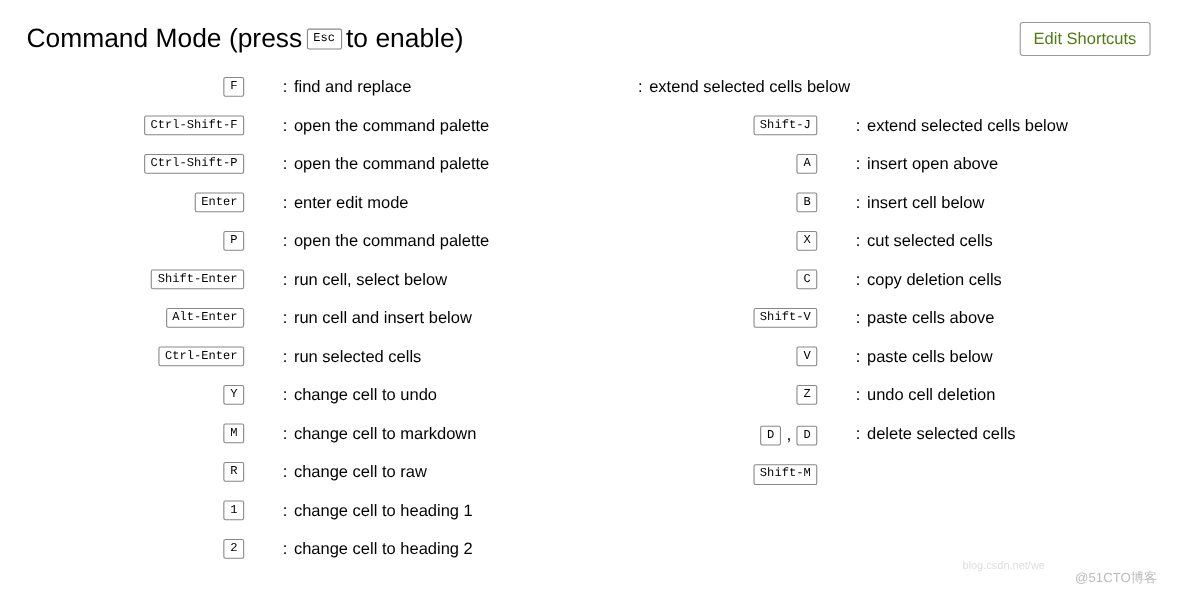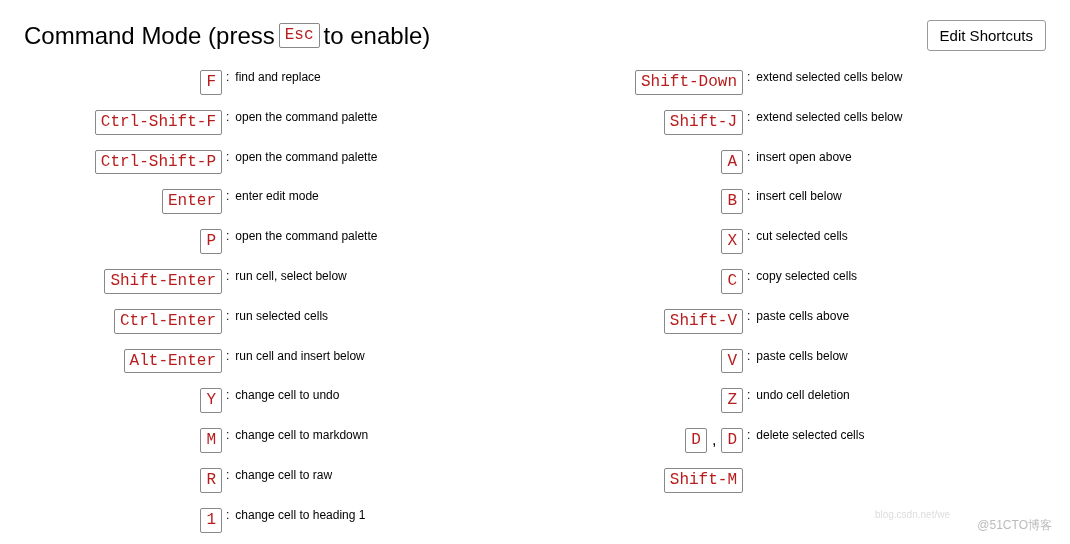--- a/index.html
+++ b/index.html
@@ -31,21 +31,21 @@
     .title .key {
       margin: 0 2px;
     }
     .edit-btn {
       border: 1px solid #999;
       border-radius: 3px;
       background: #fff;
       padding: 6px 12px;
       font-size: 15px;
       cursor: pointer;
-      color: #000000;
+      color: #4d7c0f;
     }
     .columns {
       display: flex;
       gap: 20px;
     }
     .col {
       flex: 1;
     }
     .shortcut-row {
       display: flex;
@@ -61,34 +61,35 @@
       align-items: center;
       gap: 4px;
       padding-top: 1px;
     }
     .key {
       display: inline-block;
       border: 1px solid #888;
       border-radius: 2px;
       padding: 1px 5px;
       font-family: "Courier New", Courier, monospace;
-      font-size: 16px;
-      color: #b91c1c;
+      font-size: 11px;
+      color: #000000;
       background: #fff;
       white-space: nowrap;
       line-height: 1.3;
     }
     .comma {
       color: #000;
       margin: 0 1px;
     }
     .desc {
       flex: 1;
       padding-left: 4px;
-      font-size: 12px;
+      font-size: 15px;
+      margin-left: 31px;
     }
     .colon {
       margin-right: 6px;
     }
     .watermark {
       position: absolute;
       right: 18px;
       bottom: 10px;
       font-size: 12px;
       color: #bbb;
@@ -148,29 +149,29 @@
         <div class="desc"><span class="colon">:</span><span>open the command palette</span></div>
       </div>
       <div class="shortcut-row">
         <div class="keys">
           <span class="key">Shift-Enter</span>
         </div>
         <div class="desc"><span class="colon">:</span><span>run cell, select below</span></div>
       </div>
       <div class="shortcut-row">
         <div class="keys">
+          <span class="key">Alt-Enter</span>
+        </div>
+        <div class="desc"><span class="colon">:</span><span>run cell and insert below</span></div>
+      </div>
+      <div class="shortcut-row">
+        <div class="keys">
           <span class="key">Ctrl-Enter</span>
         </div>
         <div class="desc"><span class="colon">:</span><span>run selected cells</span></div>
-      </div>
-      <div class="shortcut-row">
-        <div class="keys">
-          <span class="key">Alt-Enter</span>
-        </div>
-        <div class="desc"><span class="colon">:</span><span>run cell and insert below</span></div>
       </div>
       <div class="shortcut-row">
         <div class="keys">
           <span class="key">Y</span>
         </div>
         <div class="desc"><span class="colon">:</span><span>change cell to undo</span></div>
       </div>
       <div class="shortcut-row">
         <div class="keys">
           <span class="key">M</span>
@@ -191,23 +192,20 @@
       </div>
       <div class="shortcut-row">
         <div class="keys">
           <span class="key">2</span>
         </div>
         <div class="desc"><span class="colon">:</span><span>change cell to heading 2</span></div>
       </div>
     </div>
   <div class="col" id="col-right">
       <div class="shortcut-row">
-        <div class="keys">
-          <span class="key">Shift-Down</span>
-        </div>
         <div class="desc"><span class="colon">:</span><span>extend selected cells below</span></div>
       </div>
       <div class="shortcut-row">
         <div class="keys">
           <span class="key">Shift-J</span>
         </div>
         <div class="desc"><span class="colon">:</span><span>extend selected cells below</span></div>
       </div>
       <div class="shortcut-row">
         <div class="keys">
@@ -224,21 +222,21 @@
       <div class="shortcut-row">
         <div class="keys">
           <span class="key">X</span>
         </div>
         <div class="desc"><span class="colon">:</span><span>cut selected cells</span></div>
       </div>
       <div class="shortcut-row">
         <div class="keys">
           <span class="key">C</span>
         </div>
-        <div class="desc"><span class="colon">:</span><span>copy selected cells</span></div>
+        <div class="desc"><span class="colon">:</span><span>copy deletion cells</span></div>
       </div>
       <div class="shortcut-row">
         <div class="keys">
           <span class="key">Shift-V</span>
         </div>
         <div class="desc"><span class="colon">:</span><span>paste cells above</span></div>
       </div>
       <div class="shortcut-row">
         <div class="keys">
           <span class="key">V</span>

